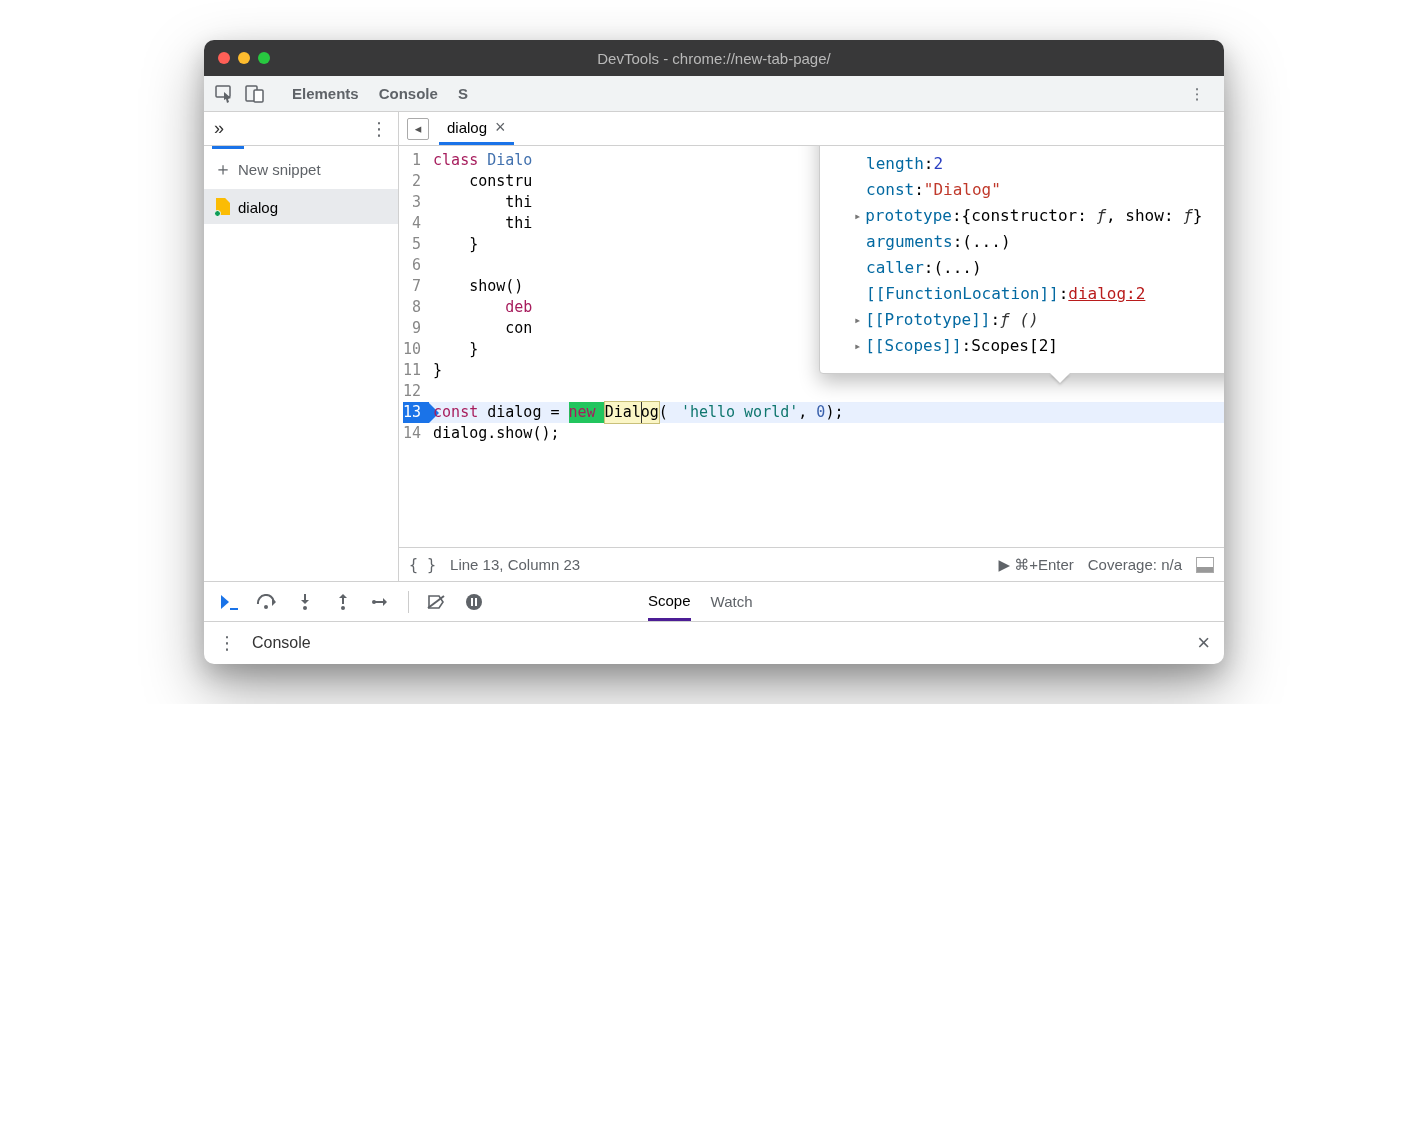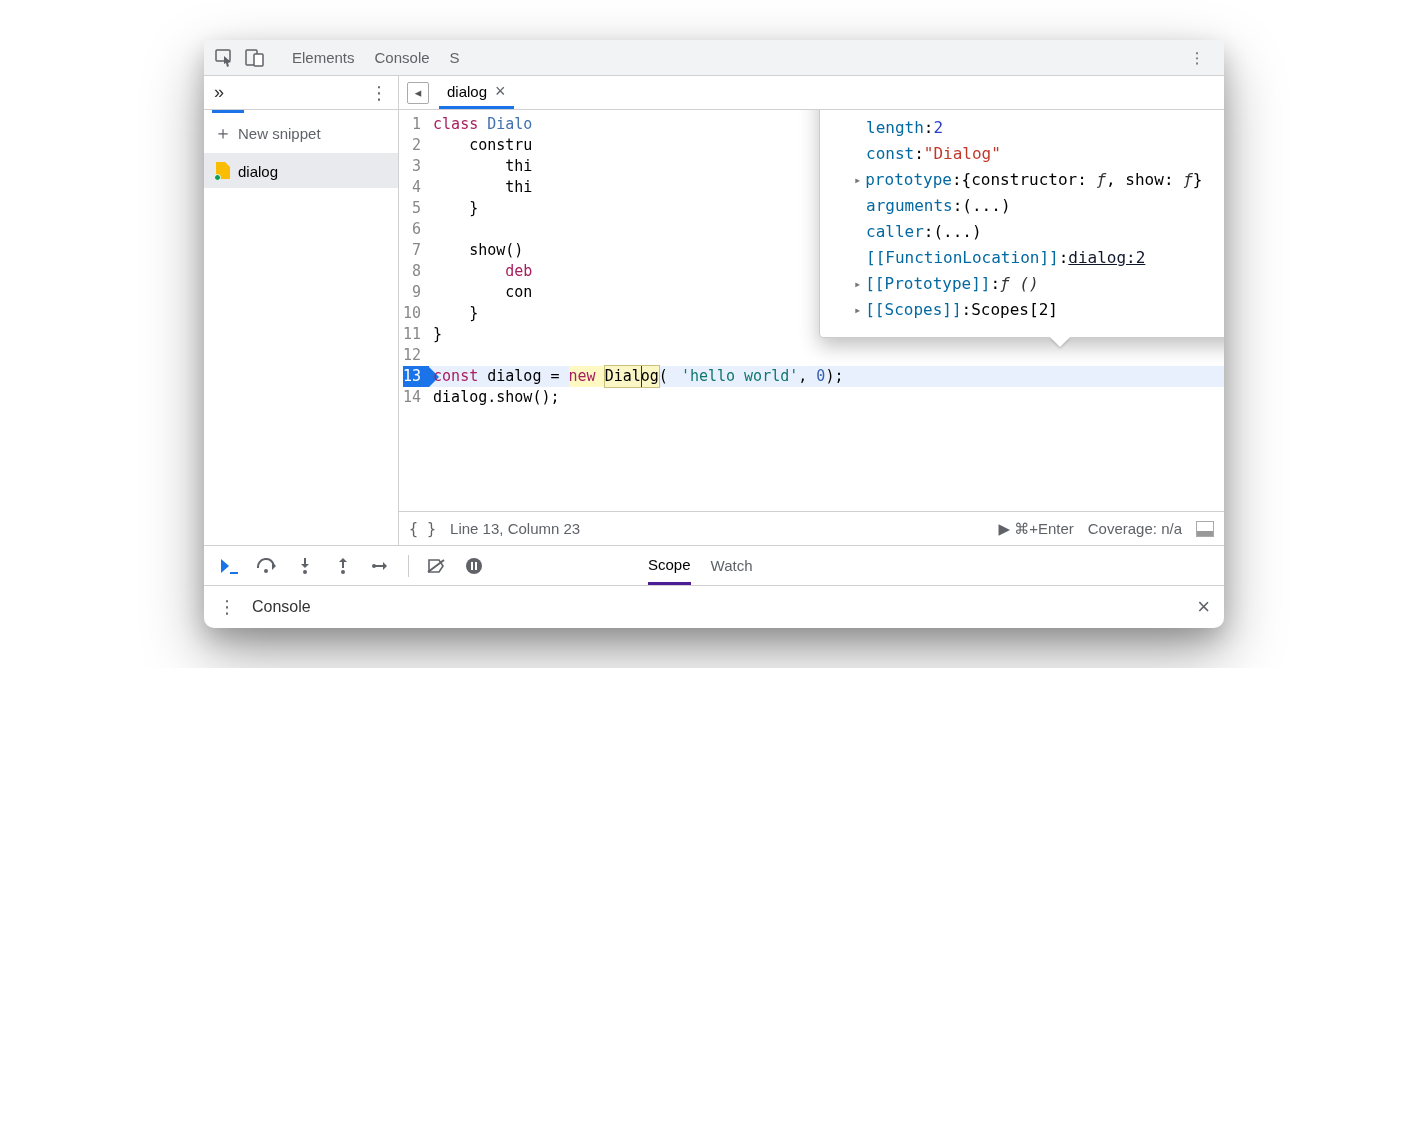--- a/index.html
+++ b/index.html
@@ -43,21 +43,21 @@
   height: 36px;
   border-bottom: 1px solid #d0d0d0;
   background: #f1f3f4;
   font-size: 15px;
   color: #5f6368;
   gap: 2px;
   padding: 0 10px;
 }
 .tb-icon { width: 22px; height: 22px; display: flex; align-items: center; justify-content: center; margin-right: 6px; }
 .tb-tabs { display: flex; gap: 20px; margin-left: 18px; align-items: center; height: 100%; }
-.tb-tab { height: 100%; display: flex; align-items: center; cursor: pointer; }
+.tb-tab { height: 100%; display: flex; align-items: center; cursor: pointer; font-weight: bold; }
 
 .midrow { display: flex; height: 470px; border-bottom: 1px solid #d0d0d0; }
 .sidebar { width: 195px; border-right: 1px solid #d0d0d0; display: flex; flex-direction: column; }
 .side-hdr { display: flex; align-items: center; height: 34px; border-bottom: 1px solid #d0d0d0; padding: 0 10px; justify-content: space-between; }
 .side-hdr .chev { font-size: 18px; color: #333; }
 .side-hdr .dots { font-size: 18px; color: #5f6368; }
 .side-active-bar { height: 3px; width: 32px; background: #1a73e8; margin-left: 8px; }
 .new-snippet { display: flex; align-items: center; gap: 6px; padding: 8px 10px; color: #5f6368; font-size: 15px; border-bottom: 1px solid #e8eaed; cursor: pointer; }
 .snippet-item { display: flex; align-items: center; gap: 6px; padding: 8px 10px; background: #e8eaed; font-size: 15px; }
 .snippet-icon { position: relative; width: 18px; height: 18px; }
@@ -74,21 +74,21 @@
 .gutter { text-align: right; color: #888; padding: 4px 8px 4px 4px; user-select: none; background: #fff; }
 .gutter .ln { height: 21px; }
 .gutter .ln.active { background: #1a73e8; color: #fff; padding-right: 8px; margin-right: -8px; }
 .code { flex: 1; padding: 4px 0; position: relative; }
 .code .line { height: 21px; white-space: pre; padding-left: 4px; }
 .code .line.active { background: #e8f0fe; display: flex; align-items: center; }
 .kw { color: #a71d5d; }
 .cls { color: #4271ae; }
 .str { color: #0f766e; margin-left: 13px; }
 .num { color: #3960ac; }
-.hl-new { background: #fef9c3; }
+.hl-new { background: #22c55e; }
 .hl-dialog { background: #fbf6c6; outline: 1px solid #c9c07a; position: relative; }
 .hl-dialog::after { content: ""; position: absolute; left: 36px; top: 0; bottom: 0; width: 1px; background: #333; }
 .marker { width: 0; height: 0; border-top: 10px solid transparent; border-bottom: 10px solid transparent; border-left: 10px solid #1a73e8; margin-left: -4px; margin-right: -6px; }
 
 .popover {
   position: absolute;
   top: -36px;
   left: 420px;
   width: 554px;
   background: #fff;
@@ -114,21 +114,21 @@
 }
 .pop-title .k { color: #3a36c4; font-weight: bold; font-style: italic; }
 .pop-title .t { font-weight: bold; font-style: italic; }
 .pop-row { display: flex; align-items: center; padding-left: 16px; }
 .pop-row.noexp { padding-left: 28px; }
 .exp { color: #777; margin-right: 4px; font-size: 12px; }
 .pk { color: #0369a1; }
 .ps { color: #c0392b; }
 .pn { color: #2a3fc2; }
 .pf { font-style: italic; color: #333; }
-.pl { color: #0f172a; text-decoration: underline; }
+.pl { color: #b91c1c; text-decoration: underline; }
 
 .statusbar { display: flex; align-items: center; height: 34px; border-top: 1px solid #d0d0d0; padding: 0 10px; color: #5f6368; font-size: 15px; gap: 14px; }
 .statusbar .spacer { flex: 1; }
 .statusbar .braces { font-family: Menlo, monospace; }
 
 .debug-strip { display: flex; align-items: center; height: 40px; border-bottom: 1px solid #d0d0d0; }
 .debug-left { display: flex; align-items: center; gap: 16px; padding: 0 14px; height: 100%; width: 430px; }
 .debug-left .div { width: 1px; height: 22px; background: #ccc; }
 .dbg-icon { width: 22px; height: 22px; display: flex; align-items: center; justify-content: center; color: #5f6368; }
 .dbg-icon.blue { color: #1a73e8; }
@@ -139,20 +139,28 @@
 .console-row .dots { color: #5f6368; font-size: 18px; }
 .console-row .x { margin-left: auto; font-size: 22px; color: #5f6368; cursor: pointer; }
 
 svg { display: block; }
 </style>
 </head>
 <body>
 
 <div class="window">
 
+  <div class="titlebar">
+    <div class="traffic-lights">
+      <div class="tl red"></div>
+      <div class="tl yellow"></div>
+      <div class="tl green"></div>
+    </div>
+    <div class="titlebar-title">DevTools - chrome://new-tab-page/</div>
+  </div>
 
   <div class="toolbar">
     <div class="tb-icon">
       <svg width="20" height="18" viewBox="0 0 20 18">
           <rect x="1" y="1" width="14" height="11" rx="1" fill="none" stroke="#5f6368" stroke-width="1.5"></rect>
           <path d="M9 7 L16 13 L13 14 L14 17 L12 18 L11 14 L9 15 Z" fill="#5f6368"></path>
         </svg>
     </div>
     <div class="tb-icon">
       <svg width="20" height="18" viewBox="0 0 20 18">

